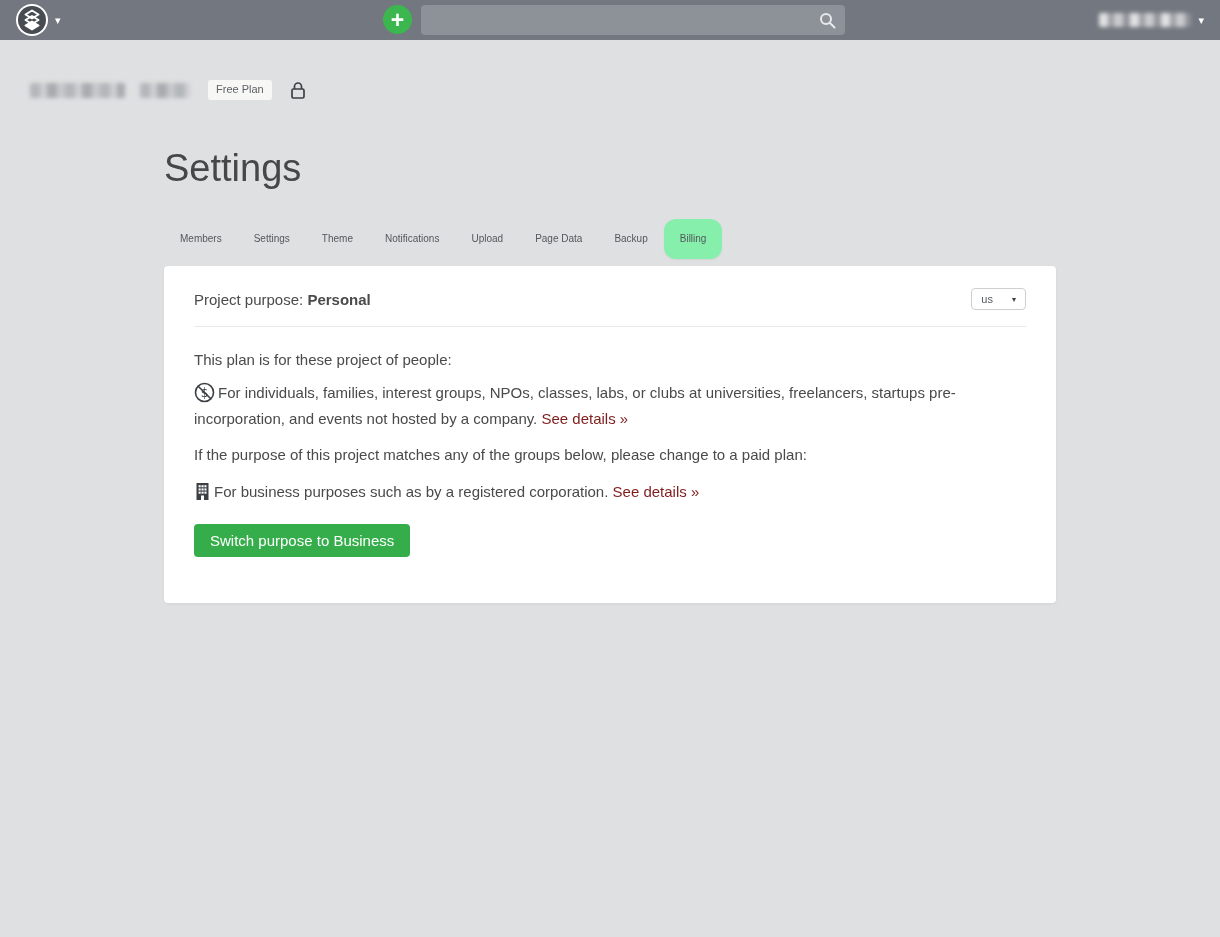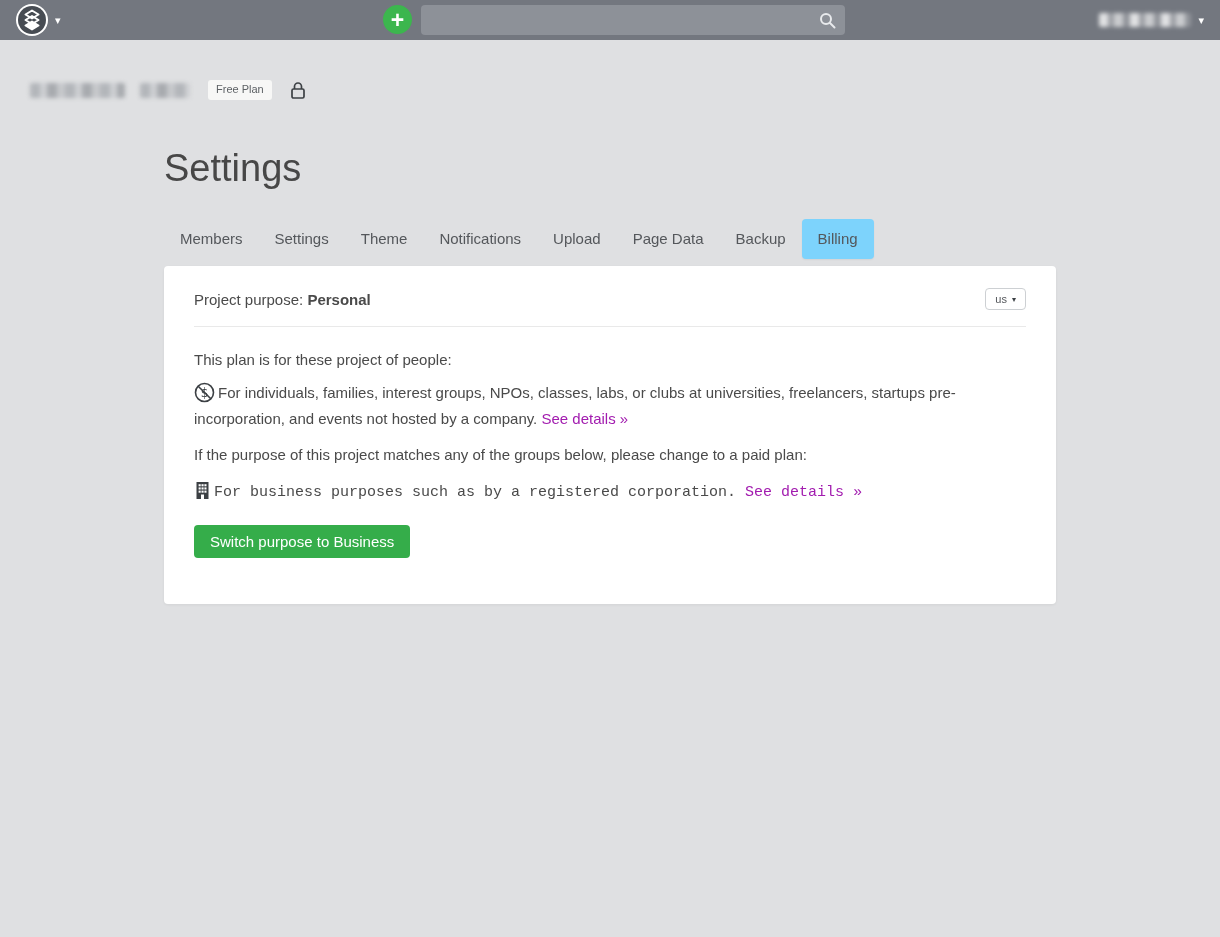--- a/index.html
+++ b/index.html
@@ -55,48 +55,48 @@
     padding:3px 8px; border-radius:3px; line-height:1.2; cursor:pointer;
   }
 
   
   .content { width:892px; margin:0 auto; }
   .page-title { font-size:38px; font-weight:400; color:#474747; margin-top:47px; line-height:42px; }
 
   .tabs { display:flex; margin-top:30px; }
   .tab {
     height:40px; line-height:40px; padding:0 16px;
-    font-size:15px; color:#54575b; cursor:pointer; white-space:nowrap;
-  }
-  .tab.active { background:#7dd3fc; border-radius:4px; box-shadow:0 1px 2px rgba(0,0,0,.06); }
+    font-size:10px; color:#54575b; cursor:pointer; white-space:nowrap;
+  }
+  .tab.active { background:#86efac; border-radius:12px; box-shadow:0 1px 2px rgba(0,0,0,.06); }
 
   .card {
     background:#fff; border-radius:4px; box-shadow:0 1px 3px rgba(0,0,0,.06);
     margin-top:7px; padding:22px 30px 46px; min-height:313px;
   }
   .purpose-row { display:flex; justify-content:space-between; align-items:center; }
   .purpose-text { font-size:15px; color:#4a4a4a; }
   .purpose-text strong { font-weight:bold; }
   .lang-btn {
-    display:inline-flex; align-items:center; gap:5px;
+    display:inline-flex; align-items:center; gap:19px;
     background:#fff; border:1px solid #cdd0d3; border-radius:4px;
     padding:4px 9px; font-size:11px; color:#54575b; cursor:pointer;
     font-family:"Liberation Sans", sans-serif;
   }
   .lang-btn .caret { font-size:8px; color:#3c4044; }
 
   .card hr { border:none; border-top:1px solid #e9e9e9; margin:16px 0 0; }
 
   .card p { font-size:15px; line-height:21px; color:#4a4a4a; }
   .p-intro  { margin-top:22px; }
   .p-desc   { margin-top:12px; }
   .p-prompt { margin-top:15px; }
-  .p-desc2  { margin-top:16px;font-family:Liberation Mono, monospace; }
+  .p-desc2  { margin-top:16px; }
   .inline-icon { display:inline-block; vertical-align:-5px; margin-right:3px; }
-  .see-link { color:#a21caf; text-decoration:none; cursor:pointer; }
+  .see-link { color:#7f1d1d; text-decoration:none; cursor:pointer; }
 
   .switch-btn {
     margin-top:18px; background:#35ad4a; border:none; border-radius:4px;
     color:#fff; font-size:15px; padding:8px 16px; cursor:pointer;
     font-family:"Liberation Sans", sans-serif;
   }
 </style>
 </head>
 <body>
 

